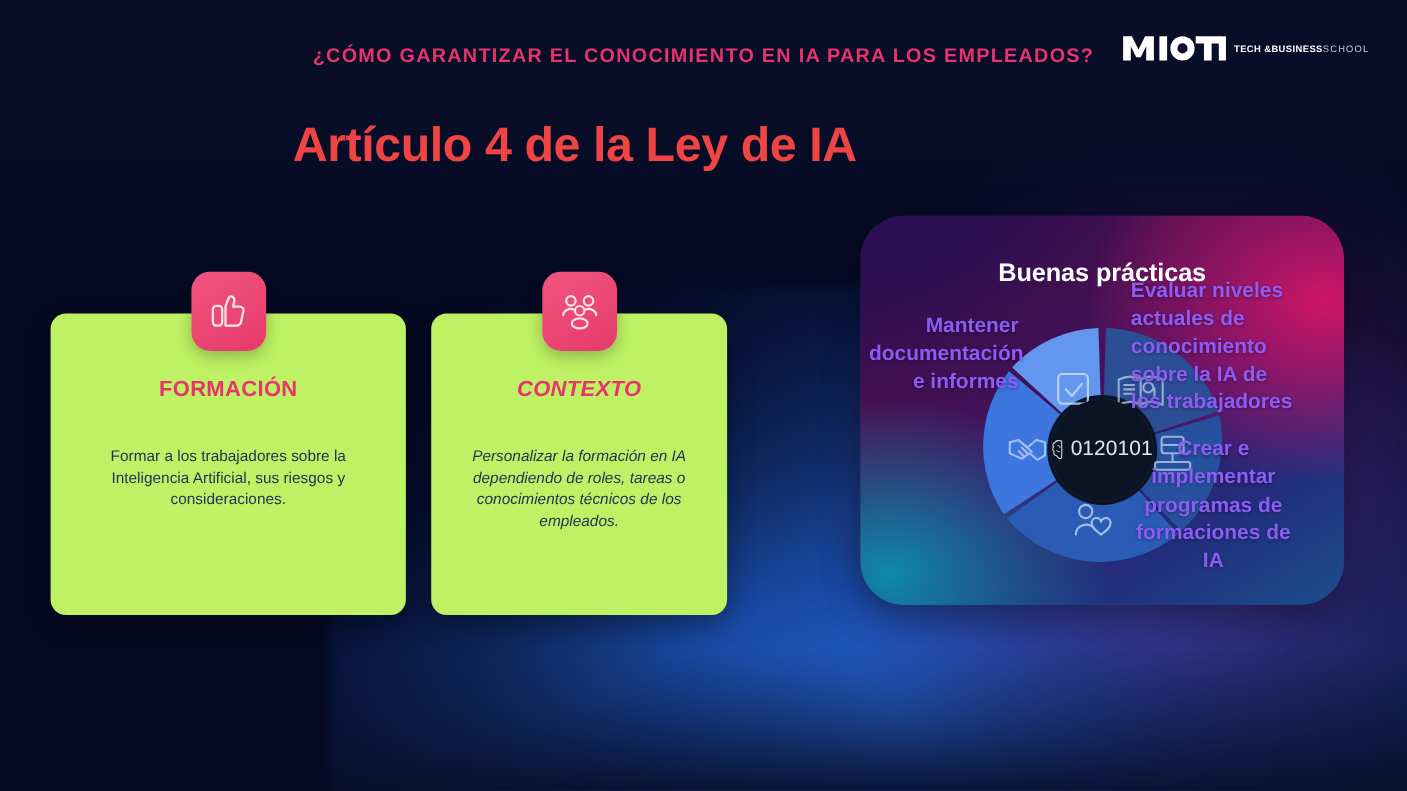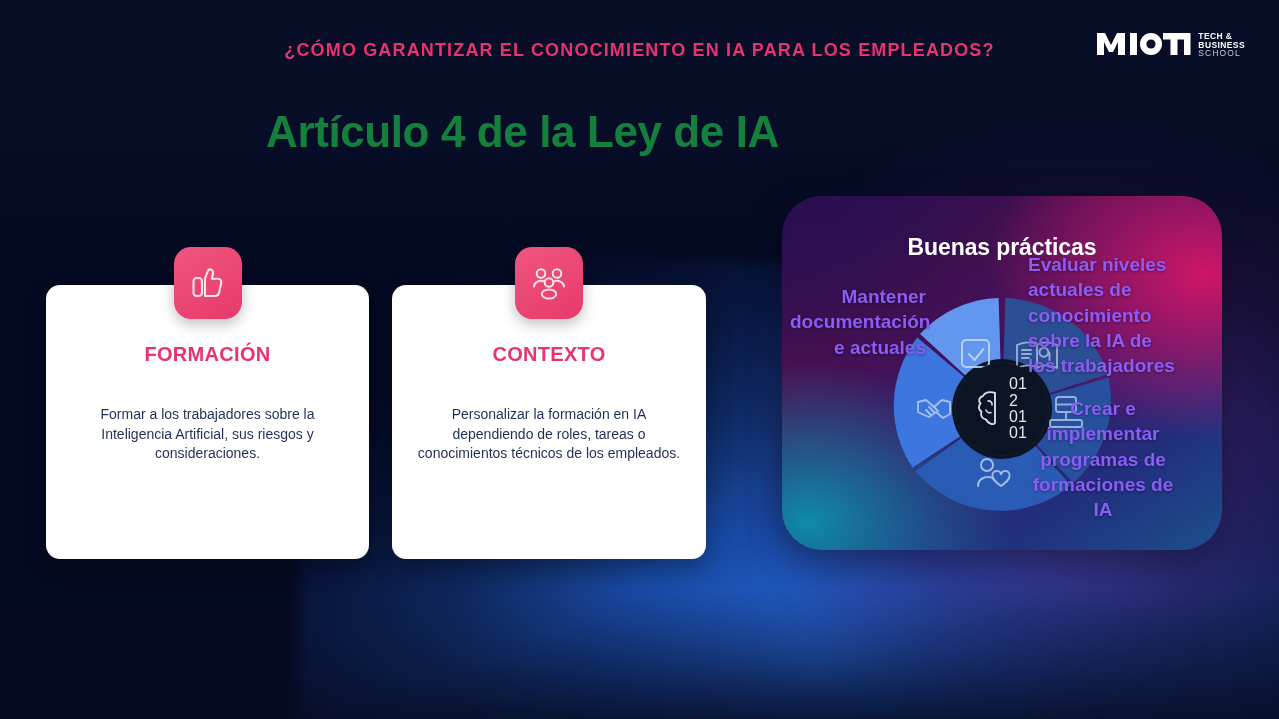--- a/index.html
+++ b/index.html
@@ -79,66 +79,66 @@
     font-weight: 700;
     letter-spacing: 1.15px;
     z-index: 6;
   }
   .title {
     position: absolute;
     top: 78px;
     left: 0;
     width: 1045px;
     text-align: center;
-    color: #15803d;
+    color: #ef4444;
     font-size: 44px;
     font-weight: 700;
     letter-spacing: -0.4px;
     z-index: 6;
   }
 
   
   .logo {
     position: absolute;
     top: 31px;
     right: 34px;
     display: flex;
     align-items: center;
     gap: 7px;
     z-index: 7;
   }
   .logo-mark { display: block; }
   .logo-text {
     display: flex;
-    flex-direction: column;
+    flex-direction: row;
     line-height: 1.02;
     padding-top: 1px;
   }
   .logo-text span {
     color: #ffffff;
     font-size: 8.5px;
     font-weight: 700;
     letter-spacing: 0.4px;
   }
   .logo-text span.school {
     color: #c9cbd8;
     font-weight: 400;
     letter-spacing: 1.1px;
   }
 
   
   .card {
     position: absolute;
-    background: #ffffff;
+    background: #bef264;
     border-radius: 14px;
     box-shadow: 0 8px 24px rgba(0,0,0,0.32);
     z-index: 5;
   }
   #card-0 { left: 46px;  top: 285px; width: 323px; height: 274px; }
-  #card-1 { left: 392px; top: 285px; width: 314px; height: 274px; }
+  #card-1 { left: 392px; top: 285px; width: 269px; height: 274px; font-style: italic; }
 
   .card-icon {
     position: absolute;
     top: -38px;
     left: 50%;
     transform: translateX(-50%);
     width: 68px;
     height: 72px;
     border-radius: 17px;
     background: linear-gradient(150deg, #f0557f 0%, #e63a6b 100%);
@@ -223,24 +223,24 @@
     background: #0b1424;
     display: flex;
     align-items: center;
     justify-content: center;
     gap: 2px;
     z-index: 3;
     box-shadow: 0 0 0 1px rgba(255,255,255,0.04);
   }
   .binary {
     display: flex;
-    flex-direction: column;
+    flex-direction: row;
     line-height: 1.02;
     color: #e2e6ef;
-    font-size: 16px;
+    font-size: 19px;
     font-weight: 400;
     letter-spacing: 0.1px;
     font-family: "Liberation Sans", sans-serif;
   }
 
   
   .plabel {
     position: absolute;
     color: #8b5cf6;
     font-size: 19px;
@@ -372,16 +372,16 @@
           <span>01</span>
           <span>2</span>
           <span>01</span>
           <span>01</span>
         </div>
       </div>
     </div>
 
     <div class="plabel" id="plabel-0">Evaluar niveles actuales de conocimiento sobre la IA de los trabajadores</div>
     <div class="plabel" id="plabel-1">Crear e implementar programas de formaciones de IA</div>
-    <div class="plabel" id="plabel-4">Mantener documentación e actuales</div>
+    <div class="plabel" id="plabel-4">Mantener documentación e informes</div>
   </div>
 
 </div>
 
 </body></html>

